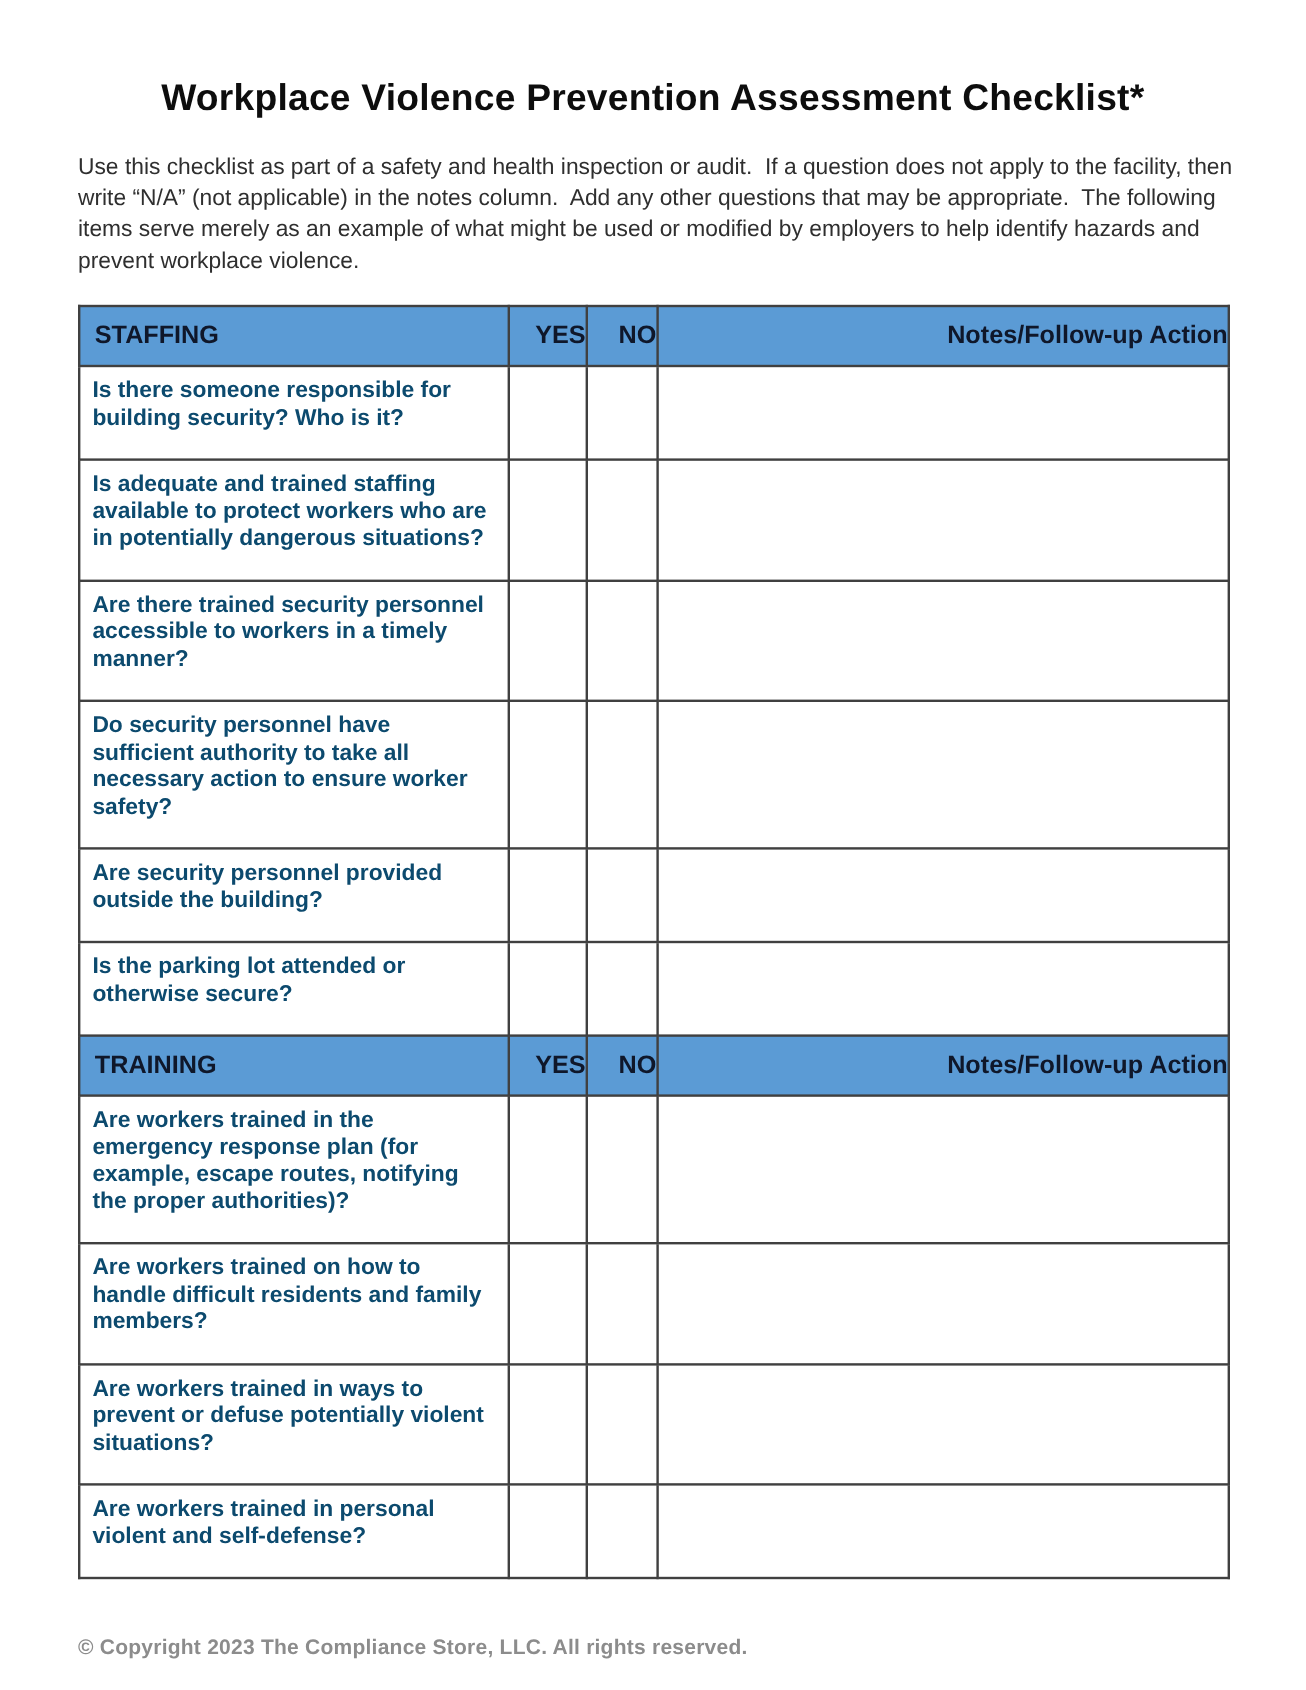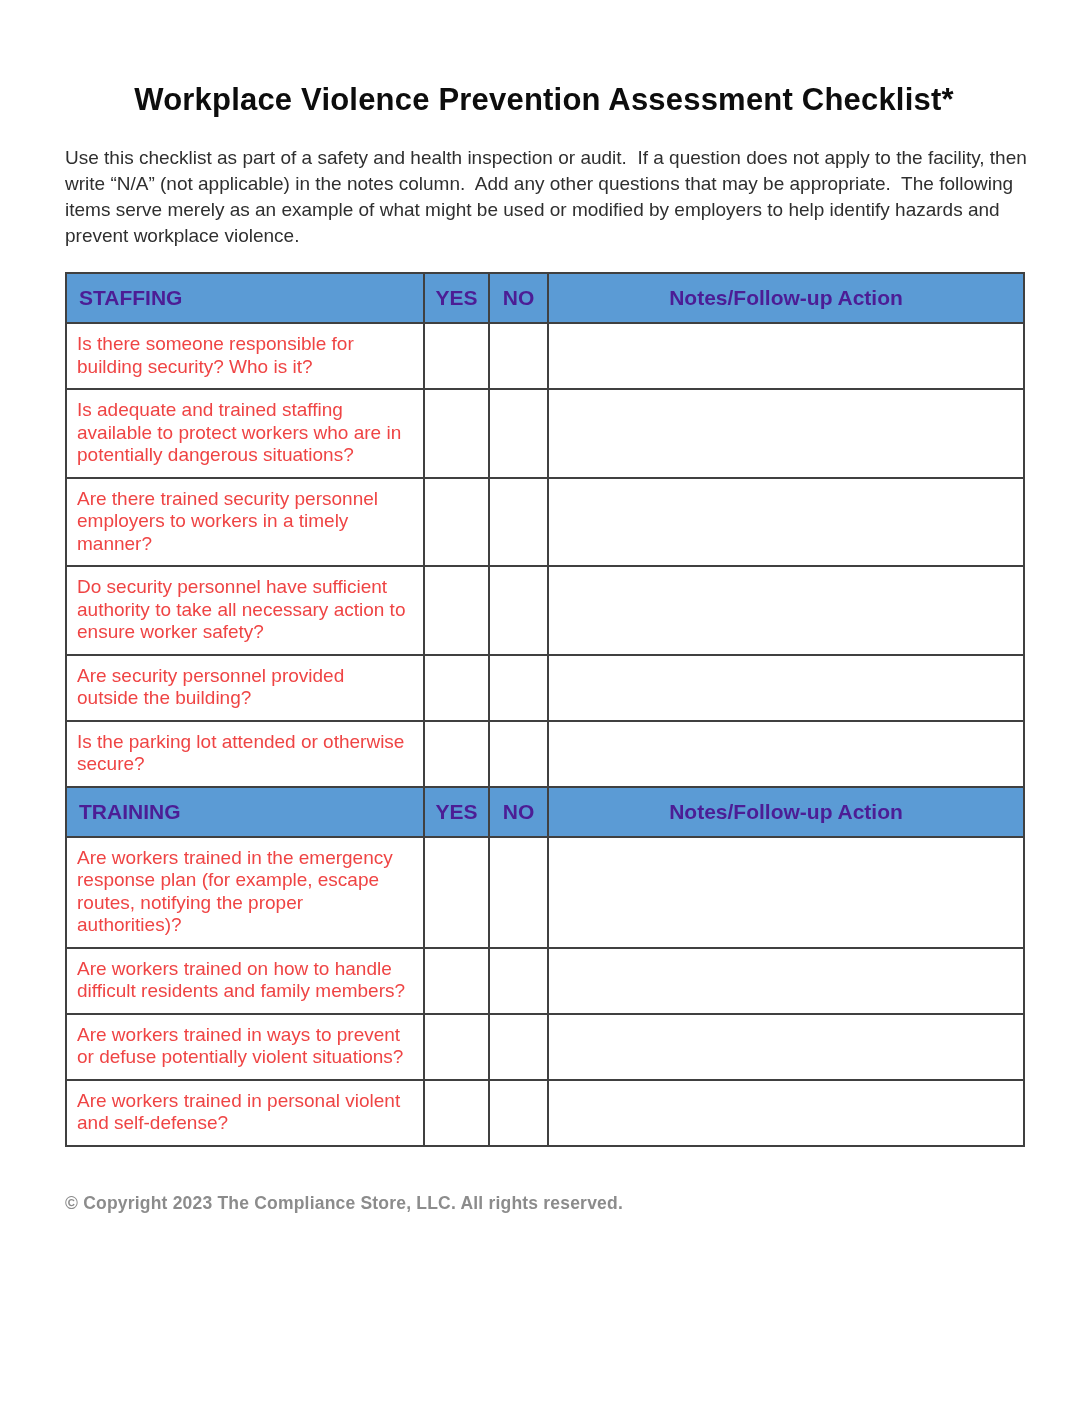--- a/index.html
+++ b/index.html
@@ -8,21 +8,21 @@
     position: relative;
     width: 1088px;
     height: 1408px;
     margin: 0 auto;
     background: #ffffff;
     font-family: "Liberation Sans", sans-serif;
     color: #303030;
     overflow: hidden;
   }
   .title {
-    padding-top: 82px;
+    padding-top: 64px;
     text-align: center;
     font-size: 31px;
     font-weight: bold;
     letter-spacing: 0.2px;
     color: #0d0d0d;
   }
   .intro {
     margin: 27px 60px 0 65px;
     font-size: 19px;
     line-height: 26px;
@@ -38,42 +38,43 @@
   table.checklist col.c-question { width: 358px; }
   table.checklist col.c-yes      { width: 65px;  }
   table.checklist col.c-no       { width: 59px;  }
   table.checklist col.c-notes    { width: 476px; }
   table.checklist th,
   table.checklist td {
     border: 2px solid #404040;
   }
   tr.section-header th {
     background: var(--header-color, #5b9bd5);
-    color: #4c1d95;
+    color: #0f172a;
     font-size: 21px;
     font-weight: bold;
     height: 50px;
     vertical-align: middle;
   }
   tr.section-header th.section-title-cell {
     text-align: left;
     padding-left: 12px;
   }
   tr.section-header th.col-head {
-    text-align: center;
+    text-align: right;
   }
   tr.question-row td {
     vertical-align: top;
     background: #ffffff;
   }
   tr.question-row td.question-cell {
     font-size: 19px;
     line-height: 22.5px;
-    color: #ef4444;
-    padding: 9px 14px 10px 10px;
+    color: #0c4a6e;
+    padding: 9px 14px 22px 10px;
+    font-weight: bold;
   }
   tr.question-row td.answer-cell,
   tr.question-row td.notes-cell {
     min-height: 40px;
   }
   .footer {
     margin: 46px 0 0 65px;
     font-size: 17.5px;
     font-weight: bold;
     color: #8c8c8c;
@@ -113,21 +114,21 @@
 
 
   <tr class="question-row">
     <td class="question-cell">Is adequate and trained staffing available to protect workers who are in potentially dangerous situations?</td>
     <td class="answer-cell"></td>
     <td class="answer-cell"></td>
     <td class="notes-cell"></td>
   </tr>
 
   <tr class="question-row">
-    <td class="question-cell">Are there trained security personnel employers to workers in a timely manner?</td>
+    <td class="question-cell">Are there trained security personnel accessible to workers in a timely manner?</td>
     <td class="answer-cell"></td>
     <td class="answer-cell"></td>
     <td class="notes-cell"></td>
   </tr>
 
   <tr class="question-row">
     <td class="question-cell">Do security personnel have sufficient authority to take all necessary action to ensure worker safety?</td>
     <td class="answer-cell"></td>
     <td class="answer-cell"></td>
     <td class="notes-cell"></td>

